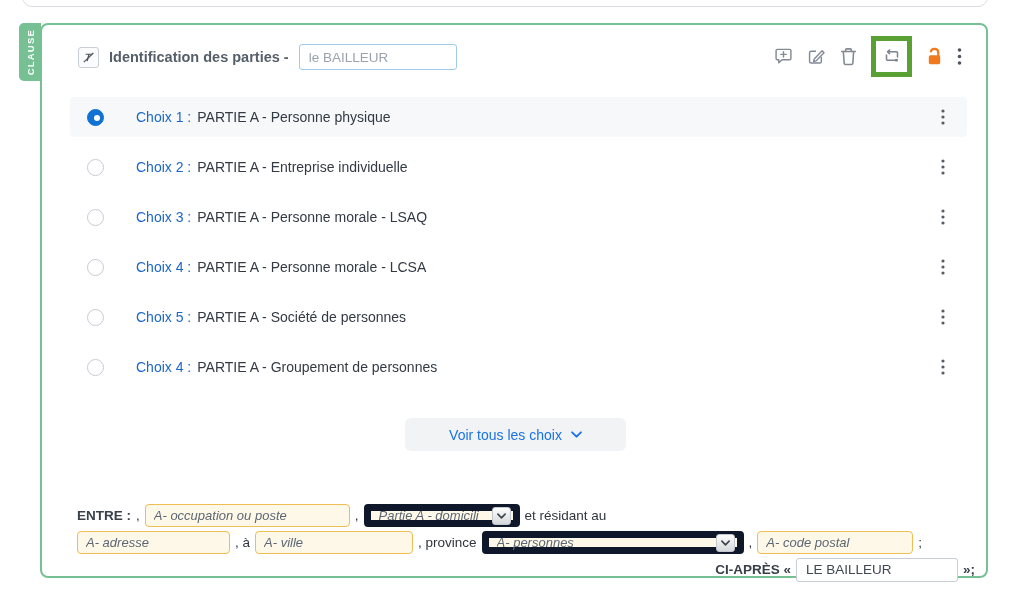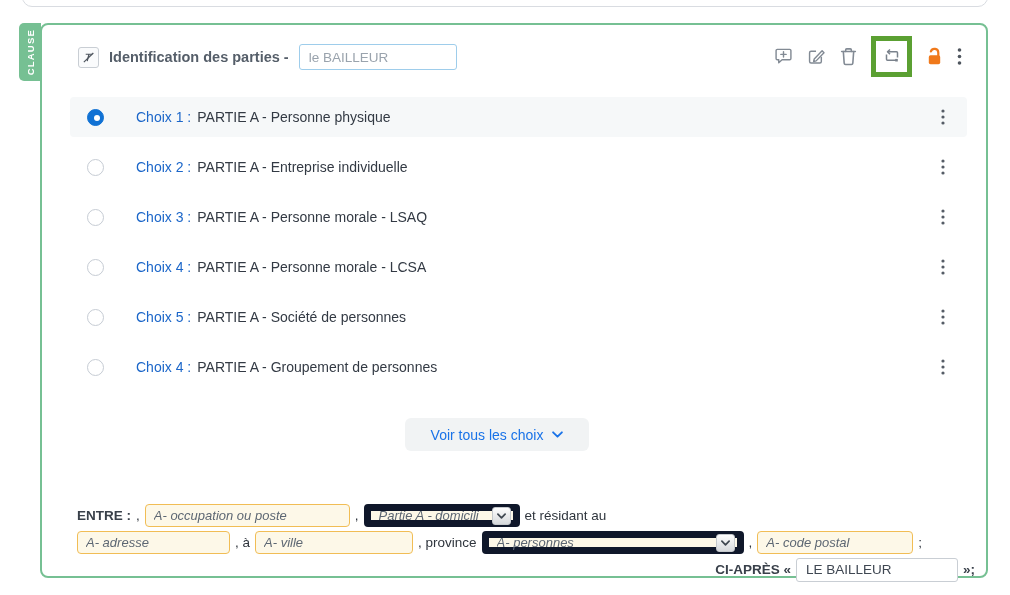--- a/index.html
+++ b/index.html
@@ -41,21 +41,21 @@
   .choice-row.selected { background:#f6f8f9; }
   .radio { width:17px; height:17px; border-radius:50%; background:#fff; border:1.5px solid #c6ccd4; flex:none; }
   .radio.checked { background:#1172d4; border-color:#1172d4; position:relative; }
   .radio.checked::after { content:""; position:absolute; left:5.5px; top:5.5px; width:6px; height:6px;
     border-radius:50%; background:#fff; }
   .choice-label { margin-left:32px; font-size:14px; color:#1b66c9; }
   .choice-text { margin-left:6px; font-size:14px; color:#333a44; }
   .kebab { margin-left:auto; display:flex; align-items:center; cursor:pointer; background:none; border:none; padding:2px; }
 
   
-  .showall { position:absolute; left:363px; top:393px; width:184px; height:33px; background:#f1f3f4;
+  .showall { position:absolute; left:363px; top:393px; width:221px; height:33px; background:#f1f3f4;
     border:none; border-radius:6px; color:#1a73e8; font-size:14px; font-family:inherit;
     display:flex; align-items:center; justify-content:center; gap:9px; cursor:pointer; }
 
   
   .form { position:absolute; left:35px; top:477px; width:898px; }
   .fline { display:flex; align-items:center; gap:5px; height:27px; }
   .fline.right { justify-content:flex-end; }
   .ftext { font-size:13.5px; color:#2f353d; white-space:pre; }
   .fbold { font-size:13.5px; font-weight:bold; color:#39404a; white-space:pre; }
   .ffield { height:23px; background:#fdf8e8; border:1px solid #f1bd55; border-radius:4px;

